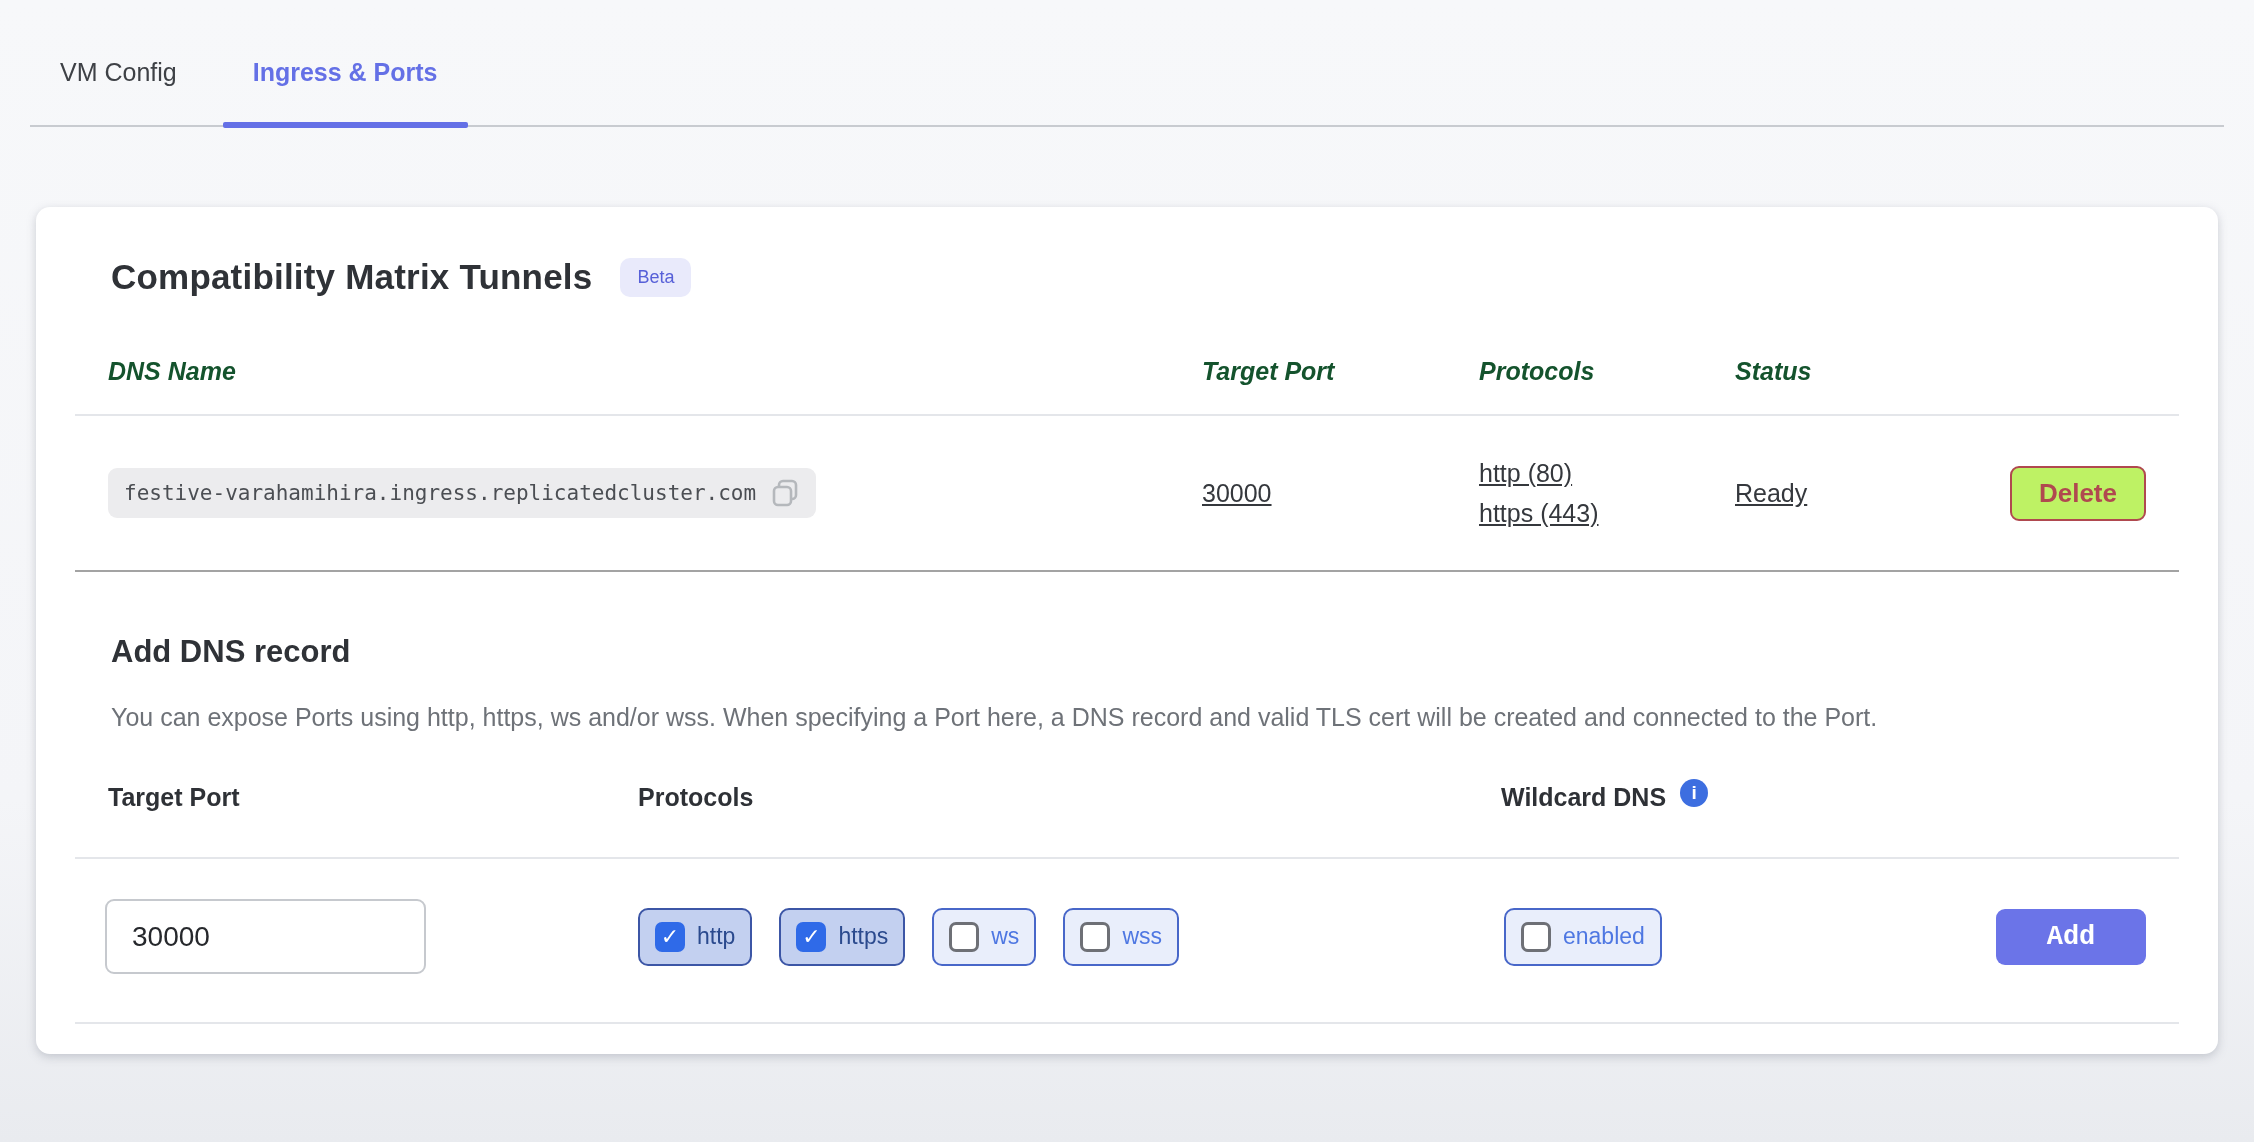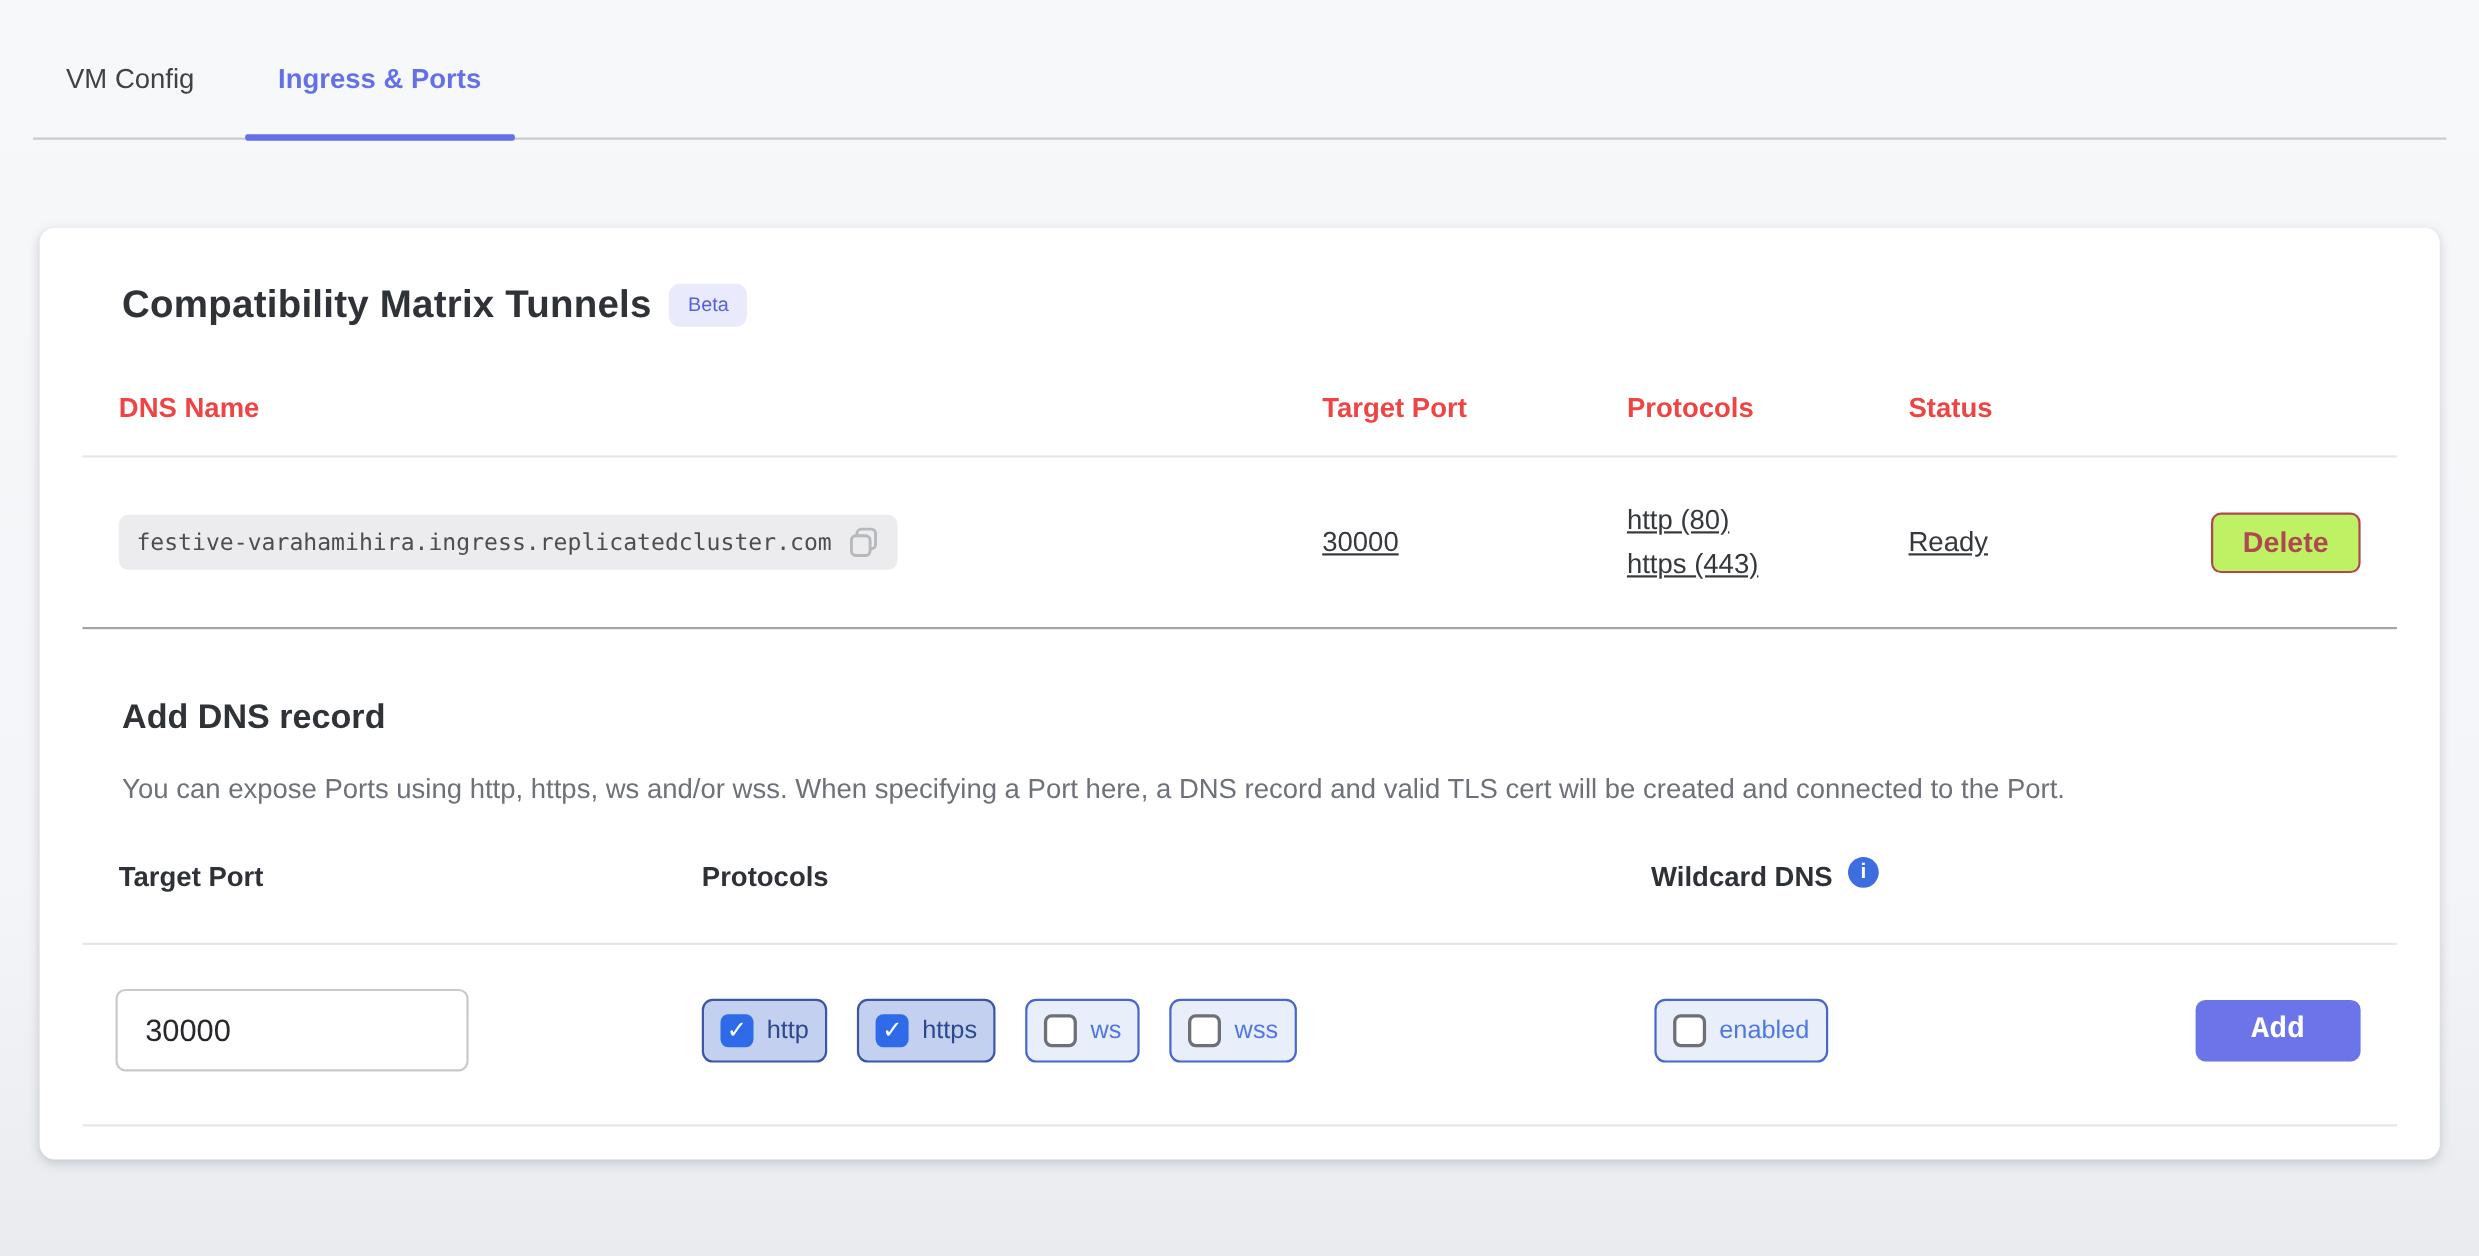--- a/index.html
+++ b/index.html
@@ -42,21 +42,21 @@
   .card {
     margin: 80px 36px 0;
     background: #ffffff;
     border-radius: 14px;
     box-shadow: 0 3px 10px rgba(130,135,148,0.38);
     padding: 0 39px 30px;
   }
   .title-row {
     display: flex;
     align-items: center;
-    gap: 16px;
+    gap: 28px;
     padding: 50px 36px 0;
     text-align: right;
   }
   .card-title { font-size: 35px; font-weight: 700; color: #2f3237; letter-spacing: 0.2px; }
   .beta-badge {
     background: #e9eafb;
     color: #5760d8;
     font-size: 18px;
     padding: 9px 17px;
     border-radius: 10px;
@@ -66,21 +66,22 @@
   .trow {
     display: grid;
     grid-template-columns: 1094px 277px 256px 178px 1fr;
     align-items: center;
   }
   .thead { border-bottom: 2px solid #e4e6ea; }
   .thead .cell {
     padding: 60px 33px 28px;
     font-size: 25px;
     font-weight: 700;
-    color: #ef4444;
+    color: #14532d;
+    font-style: italic;
   }
   .tbody { border-bottom: 2px solid #a3a3a3; min-height: 156px; text-decoration: underline; }
   .tbody .cell { padding: 28px 33px; font-size: 25px; color: #35383d; }
   .proto-lines { line-height: 40px; }
   .cell.action { justify-self: stretch; text-align: right; }
 
   .dns-pill {
     display: inline-flex;
     align-items: center;
     gap: 14px;

